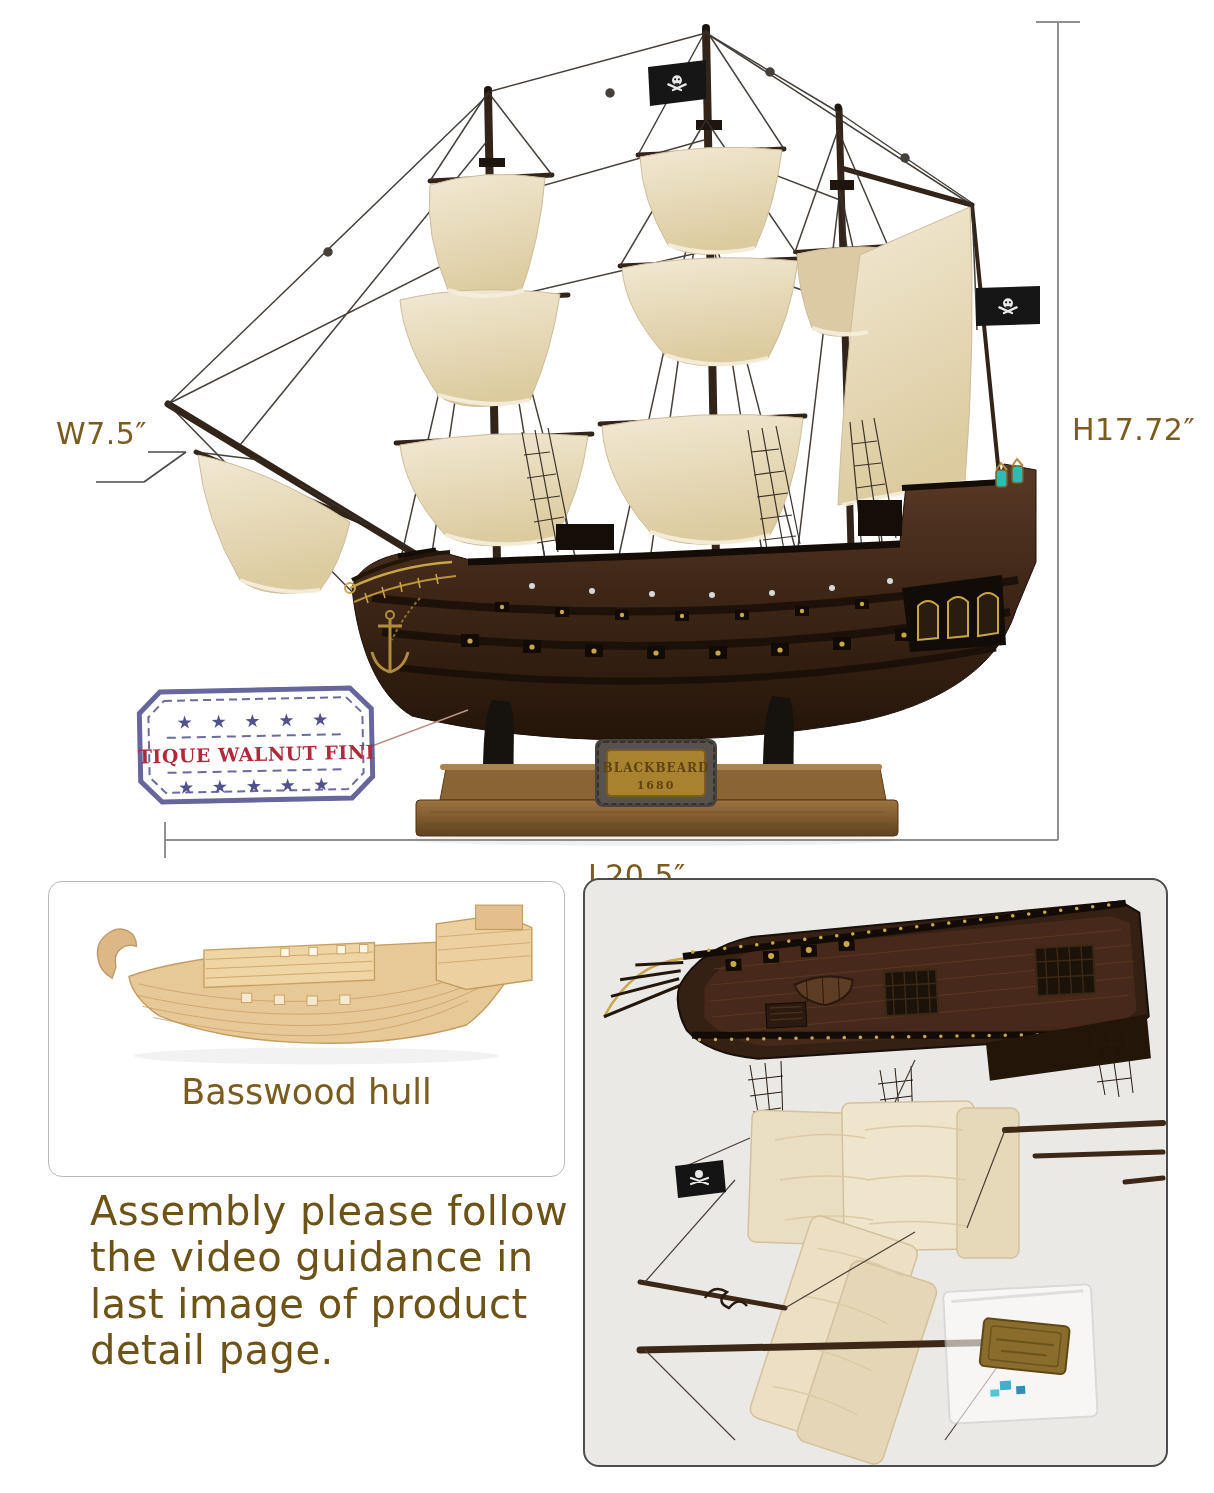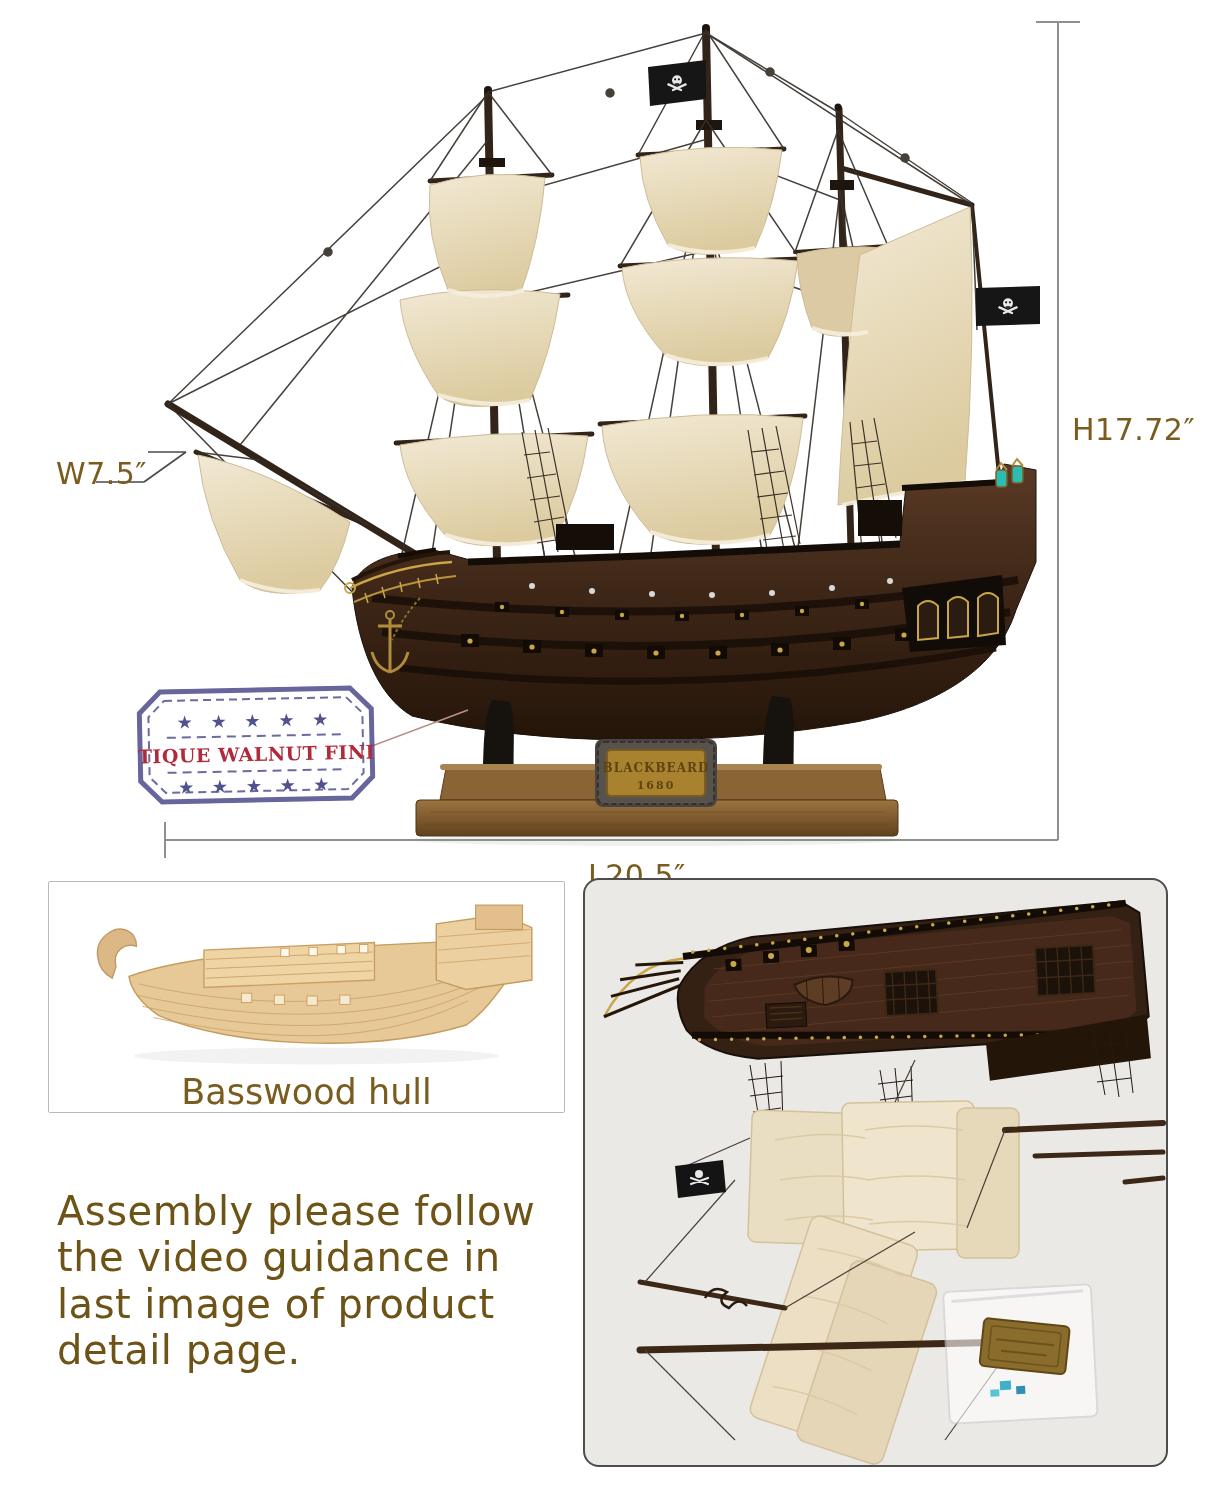--- a/index.html
+++ b/index.html
@@ -1,23 +1,23 @@
 <!DOCTYPE html>
 <html><head>
 <meta charset="utf-8">
 <style>
   html,body{margin:0;padding:0;background:#ffffff;}
   #canvas{position:relative;width:1214px;height:1493px;background:#ffffff;overflow:hidden;
           font-family:"DejaVu Sans","Liberation Sans",sans-serif;}
   .abs{position:absolute;}
   .dim-label{color:#7a5c1e;font-size:30px;white-space:nowrap;letter-spacing:0.5px;}
-  .note{color:#6d5316;font-size:40px;line-height:1.16;white-space:pre-line;letter-spacing:0.5px;}
+  .note{color:#6d5316;font-size:40px;line-height:1.16;white-space:pre-line;letter-spacing:0.5px;margin-left:33px;}
   .caption{color:#7a5c1e;font-size:35px;text-align:center;white-space:nowrap;}
-  #basswood-box{left:48px;top:881px;width:517px;height:232px;background:#ffffff;
-                border:1.5px solid #b9b9b9;border-radius:2px;box-sizing:border-box;}
+  #basswood-box{left:48px;top:881px;width:517px;height:296px;background:#ffffff;
+                border:1.5px solid #b9b9b9;border-radius:14px;box-sizing:border-box;}
   #parts-photo{left:583px;top:878px;width:585px;height:589px;background:#ebe9e6;
                border:2px solid #4d4d4d;border-radius:16px;box-sizing:border-box;overflow:hidden;}
   #stamp{left:137px;top:687px;width:238px;height:116px;transform:rotate(-1.2deg);}
   svg{display:block;}
   text{font-family:"DejaVu Serif","Liberation Serif",serif;}
 </style>
 </head>
 <body>
 
 <div id="canvas">
@@ -275,21 +275,21 @@
       <path d="M1036,22 L1080,22"></path>
       <path d="M165,840 L1058,840"></path>
       <path d="M165,822 L165,858"></path>
     </g>
     <g stroke="#4a4a4a" stroke-width="1.6" fill="none">
       <path d="M96,482 L144,482 M144,482 L186,452 M148,452 L186,452"></path>
     </g>
     <path d="M372,746 L468,710" stroke="#bb9186" stroke-width="1.6" fill="none"></path>
   </svg>
 
-  <div class="abs dim-label" style="left:56px;top:456px">W7.5″</div>
+  <div class="abs dim-label" style="left:56px;top:416px">W7.5″</div>
   <div class="abs dim-label" style="left:1072px;top:412px">H17.72″</div>
   <div class="abs dim-label" style="left:588px;top:858px">L20.5″</div>
 
   <div class="abs" id="stamp">
     <svg width="238" height="116" viewBox="0 0 238 116">
       <path d="M24,3 H214 L235,24 V92 L214,113 H24 L3,92 V24 Z" fill="none" stroke="#51518f" stroke-width="5" opacity="0.88"></path>
       <path d="M28,12 H210 L226,28 V88 L210,104 H28 L12,88 V28 Z" fill="none" stroke="#51518f" stroke-width="2" stroke-dasharray="8,5" opacity="0.85"></path>
       <text x="119" y="40" text-anchor="middle" font-size="18" fill="#51518f" letter-spacing="6" font-family="DejaVu Sans, sans-serif">★ ★ ★ ★ ★</text>
       <path d="M30,49 H208" stroke="#51518f" stroke-width="2" stroke-dasharray="9,6" opacity="0.85"></path>
       <text x="119" y="74" text-anchor="middle" font-size="19" font-weight="bold" fill="#b02a3c" letter-spacing="0.5">ANTIQUE WALNUT FINISH</text>

